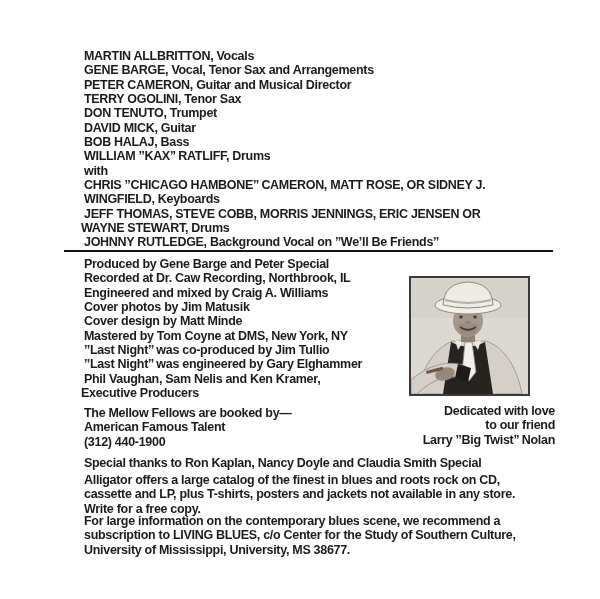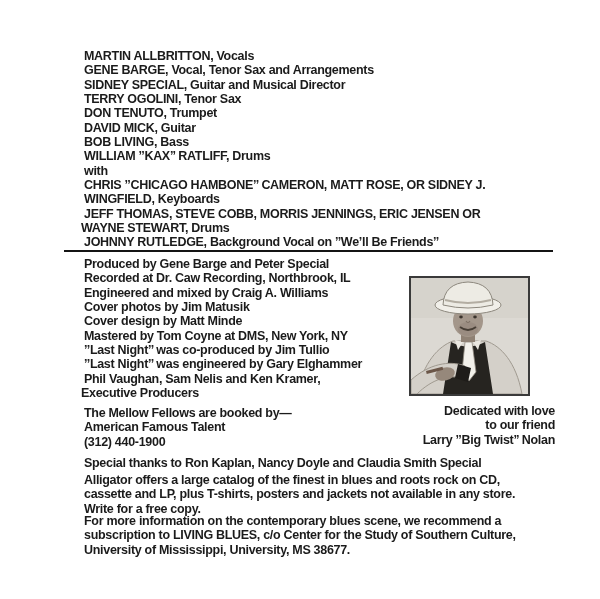--- a/index.html
+++ b/index.html
@@ -26,25 +26,25 @@
   .living{position:absolute;left:64px;top:514px;}
 </style>
 </head>
 <body>
 
 <div class="page">
 
   <div class="credits">
     <div class="line">MARTIN ALLBRITTON, Vocals</div>
     <div class="line">GENE BARGE, Vocal, Tenor Sax and Arrangements</div>
-    <div class="line">SIDNEY SPECIAL, Guitar and Musical Director</div>
+    <div class="line">PETER CAMERON, Guitar and Musical Director</div>
     <div class="line">TERRY OGOLINI, Tenor Sax</div>
     <div class="line">DON TENUTO, Trumpet</div>
     <div class="line">DAVID MICK, Guitar</div>
-    <div class="line">BOB LIVING, Bass</div>
+    <div class="line">BOB HALAJ, Bass</div>
     <div class="line">WILLIAM ’’KAX’’ RATLIFF, Drums</div>
     <div class="line">with</div>
     <div class="line">CHRIS ’’CHICAGO HAMBONE’’ CAMERON, MATT ROSE, OR SIDNEY J.</div>
     <div class="line">WINGFIELD, Keyboards</div>
     <div class="line">JEFF THOMAS, STEVE COBB, MORRIS JENNINGS, ERIC JENSEN OR</div>
     <div class="line indent">WAYNE STEWART, Drums</div>
     <div class="line">JOHNNY RUTLEDGE, Background Vocal on ’’We’ll Be Friends’’</div>
   </div>
 
   <div class="rule"></div>
@@ -115,18 +115,18 @@
     <div class="line">Special thanks to Ron Kaplan, Nancy Doyle and Claudia Smith Special</div>
   </div>
 
   <div class="alligator">
     <div class="line">Alligator offers a large catalog of the finest in blues and roots rock on CD,</div>
     <div class="line">cassette and LP, plus T-shirts, posters and jackets not available in any store.</div>
     <div class="line">Write for a free copy.</div>
   </div>
 
   <div class="living">
-    <div class="line">For more information on the contemporary blues scene, we recommend a</div>
+    <div class="line">For large information on the contemporary blues scene, we recommend a</div>
     <div class="line">subscription to LIVING BLUES, c/o Center for the Study of Southern Culture,</div>
     <div class="line">University of Mississippi, University, MS 38677.</div>
   </div>
 
 </div>
 
 </body></html>

